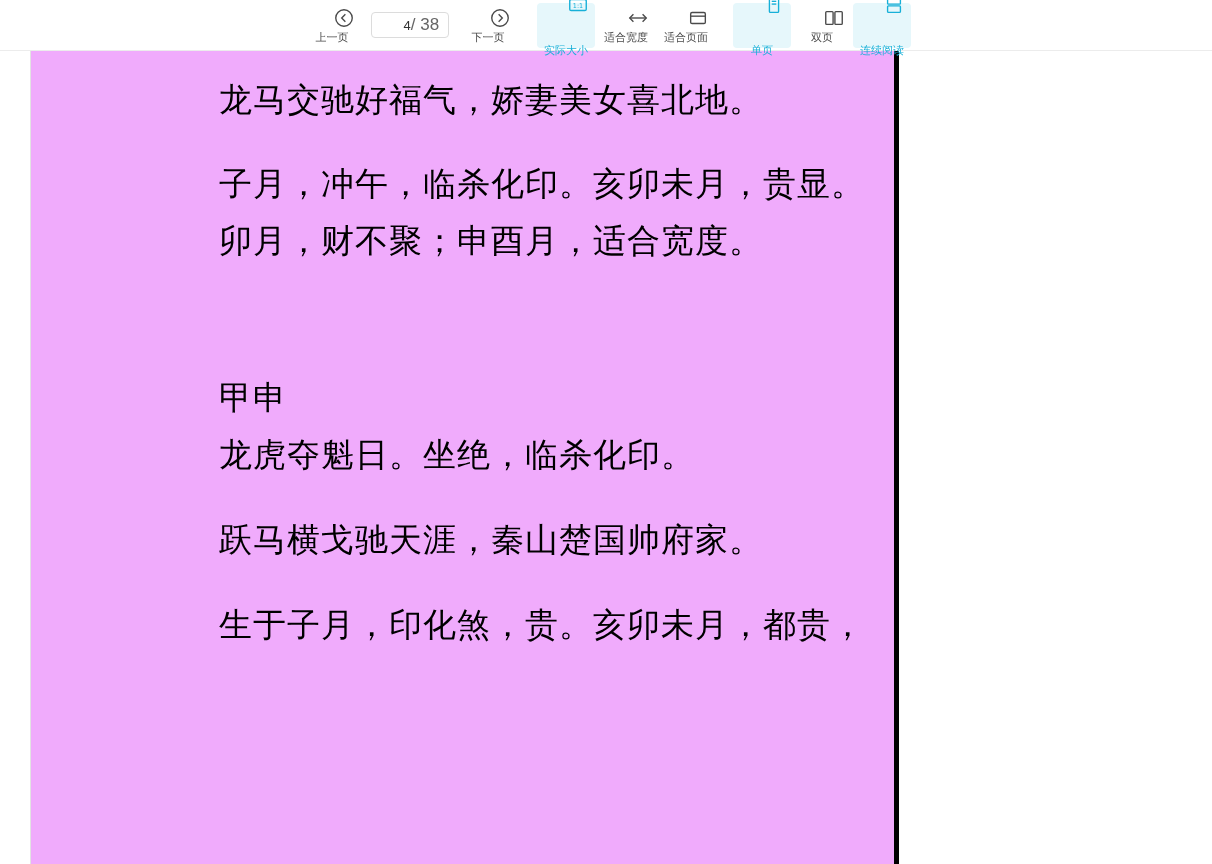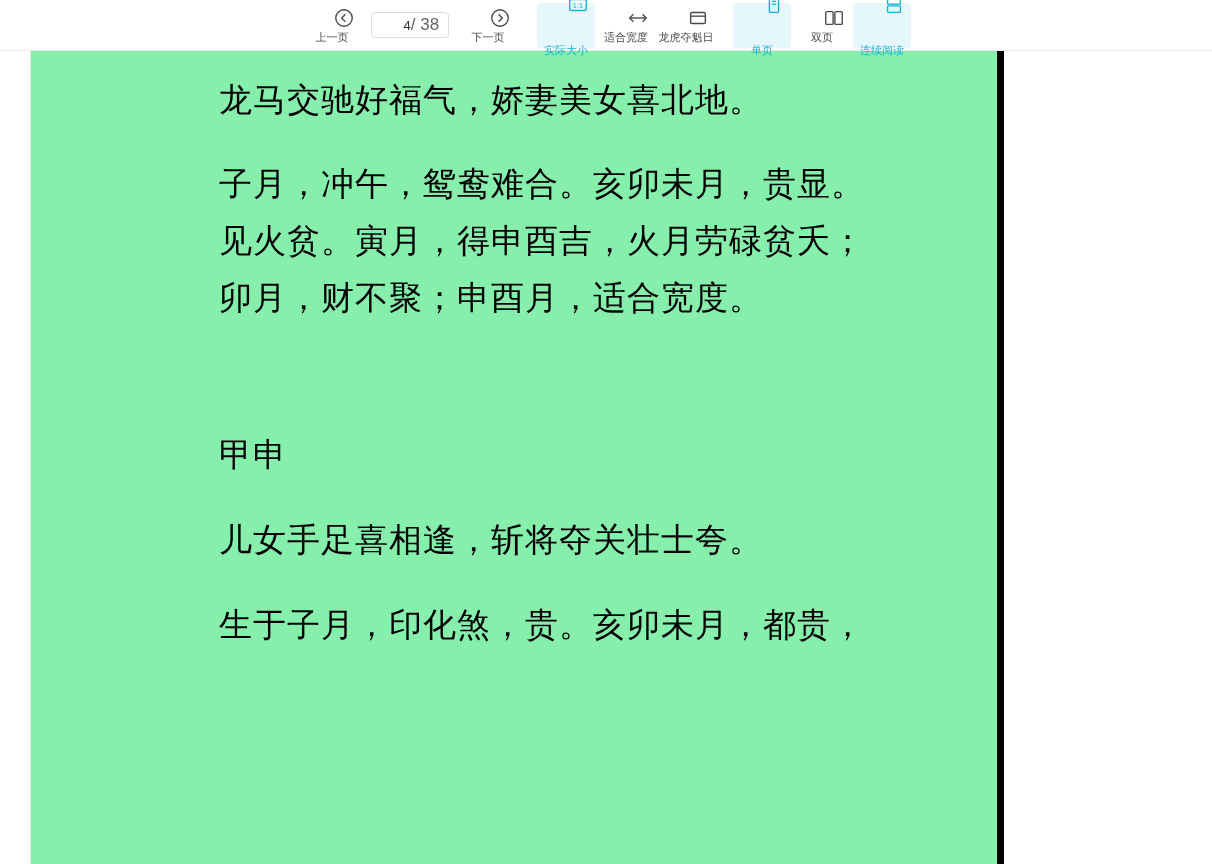--- a/index.html
+++ b/index.html
@@ -124,25 +124,25 @@
     width: 1212px;
     height: 813px;
     background: #ffffff;
     overflow: hidden;
   }
 
   .page {
     position: absolute;
     top: 0;
     left: 30px;
-    width: 974px;
+    width: 869px;
     height: 813px;
-    background: #86efac;
+    background: #f0abfc;
     border-left: 1px solid #e3e3e3;
-    border-right: 7px solid #000000;
+    border-right: 5px solid #000000;
     box-sizing: border-box;
   }
 
   .page-content {
     position: absolute;
     left: 188px;
     top: 20px;
     width: 820px;
     font-family: "DejaVu Sans", "Liberation Sans", sans-serif;
     color: #000000;
@@ -229,21 +229,21 @@
         <span class="lbl">适合宽度</span>
       </button>
 
       <button class="tool-btn">
         <span class="ic">
           <svg viewBox="0 0 24 24" width="22" height="22" fill="none" stroke="currentColor" stroke-width="1.5">
             <rect x="4" y="6" width="16" height="12" rx="1.5"></rect>
             <line x1="4" y1="10" x2="20" y2="10"></line>
           </svg>
         </span>
-        <span class="lbl">龙虎夺魁日</span>
+        <span class="lbl">适合页面</span>
       </button>
 
       <span class="divider-space"></span>
 
       <button class="tool-btn active">
         <span class="ic">
           <svg viewBox="0 0 24 24" width="22" height="22" fill="none" stroke="currentColor" stroke-width="1.5">
             <rect x="7" y="4" width="10" height="16" rx="1"></rect>
             <line x1="9.5" y1="8" x2="14.5" y2="8"></line>
             <line x1="9.5" y1="11" x2="14.5" y2="11"></line>
@@ -274,27 +274,27 @@
 
     </div>
   </div>
 
   <div class="doc-area">
     <div class="page">
       <div class="page-content">
 
         <div class="line">龙马交驰好福气，娇妻美女喜北地。</div>
         <div class="gap-sm"></div>
-        <div class="line">子月，冲午，鸳鸯难合。亥卯未月，贵显。</div>
-        <div class="line">见火贫。寅月，得申酉吉，火月劳碌贫夭；</div>
+        <div class="line">子月，冲午，临杀化印。亥卯未月，贵显。</div>
         <div class="line">卯月，财不聚；申酉月，适合宽度。</div>
         <div class="gap-lg"></div>
         <div class="line bold">甲申</div>
+        <div class="line">龙虎夺魁日。坐绝，临杀化印。</div>
         <div class="gap-md"></div>
-        <div class="line">儿女手足喜相逢，斩将夺关壮士夸。</div>
+        <div class="line">跃马横戈驰天涯，秦山楚国帅府家。</div>
         <div class="gap-md"></div>
         <div class="line">生于子月，印化煞，贵。亥卯未月，都贵，</div>
 
       </div>
     </div>
   </div>
 
   <div class="vscroll"></div>
 </div>
 

